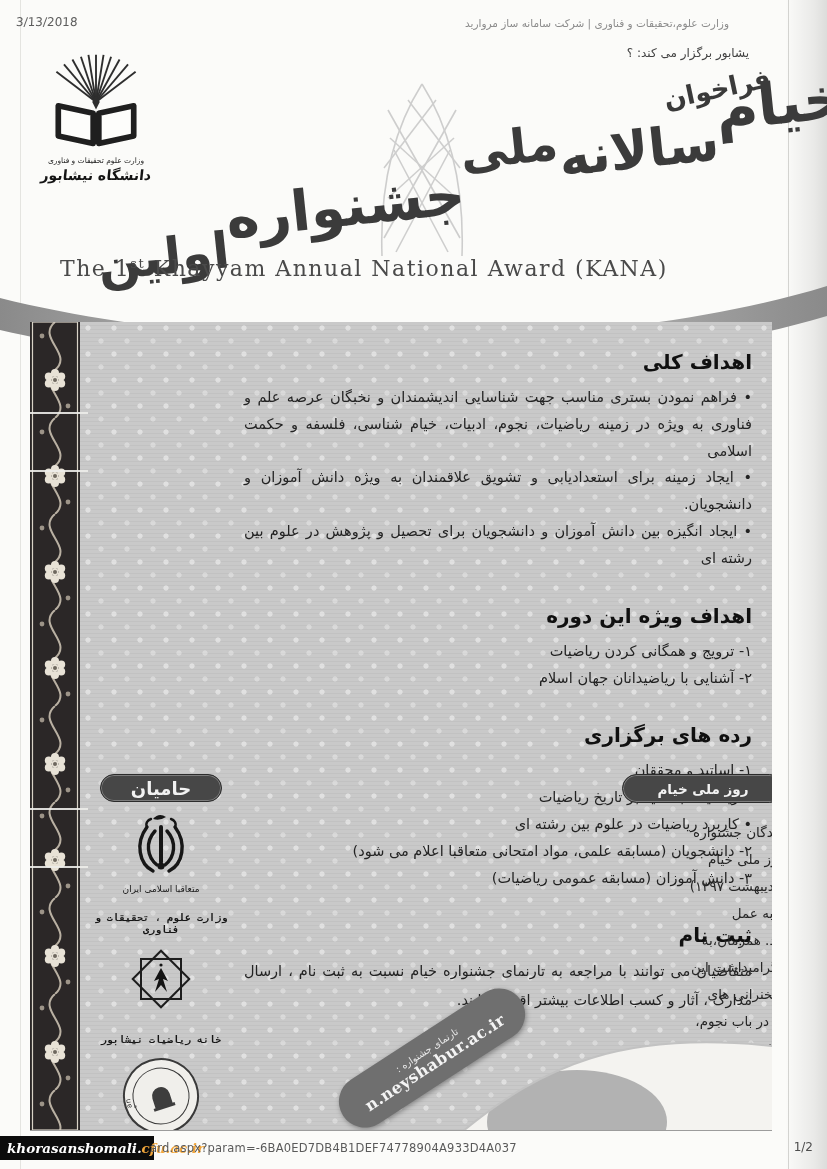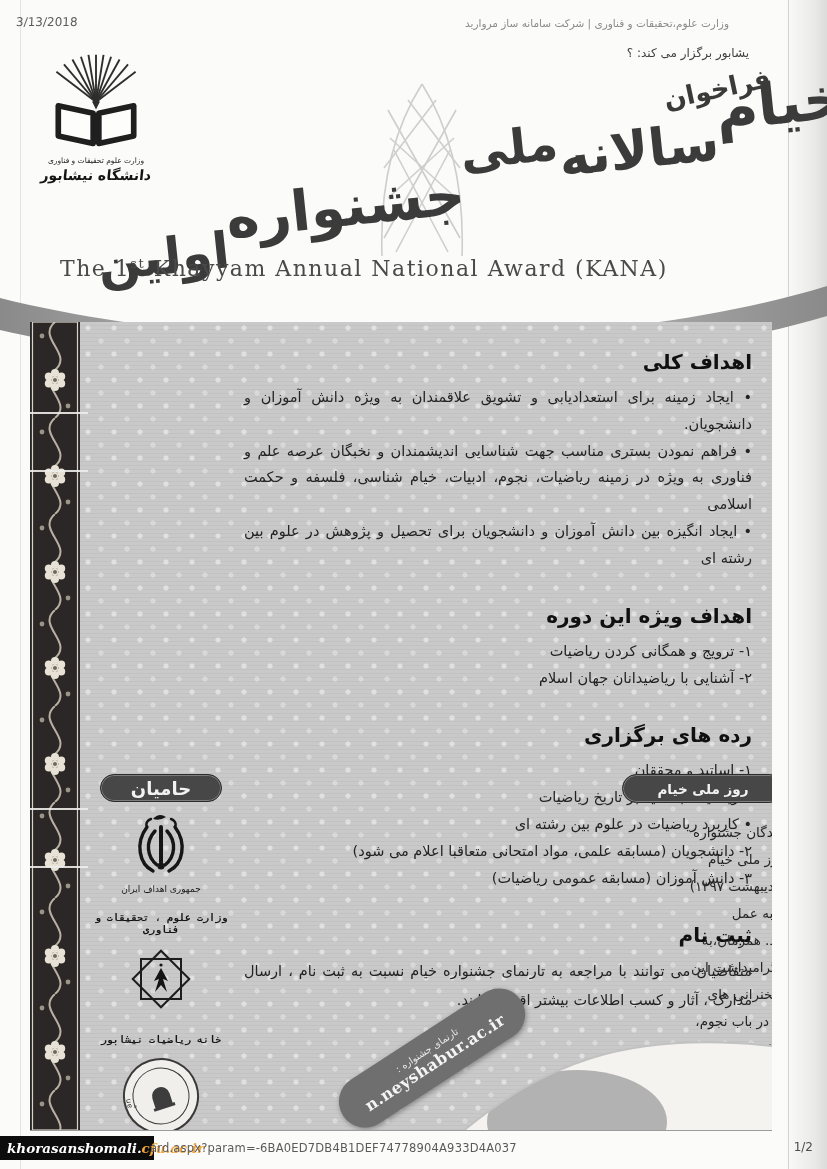--- a/index.html
+++ b/index.html
@@ -183,22 +183,22 @@
       <rect x="2.5" y="0" width="45" height="808" fill="none" stroke="#d9d3c7" stroke-width="1.2"></rect>
     </svg>
     <div class="band-line" style="top:90px;"></div>
     <div class="band-line" style="top:148px;"></div>
     <div class="band-line" style="top:486px;"></div>
     <div class="band-line" style="top:544px;"></div>
 
     <div class="sections">
       <h2 class="sec-head">اهداف کلی</h2>
       <ul class="sec-items">
+        <li>• فراهم نمودن بستری مناسب جهت شناسایی اندیشمندان و نخبگان عرصه علم و فناوری به ویژه در زمینه ریاضیات، نجوم، ادبیات، خیام شناسی، فلسفه و حکمت اسلامی</li>
         <li>• ایجاد زمینه برای استعدادیابی و تشویق علاقمندان به ویژه دانش آموزان و دانشجویان.</li>
-        <li>• فراهم نمودن بستری مناسب جهت شناسایی اندیشمندان و نخبگان عرصه علم و فناوری به ویژه در زمینه ریاضیات، نجوم، ادبیات، خیام شناسی، فلسفه و حکمت اسلامی</li>
         <li>• ایجاد انگیزه بین دانش آموزان و دانشجویان برای تحصیل و پژوهش در علوم بین رشته ای</li>
       </ul>
 
       <h2 class="sec-head sec-gap">اهداف ویژه این دوره</h2>
       <ul class="sec-items">
         <li>۱- ترویج و همگانی کردن ریاضیات</li>
         <li>۲- آشنایی با ریاضیدانان جهان اسلام</li>
       </ul>
 
       <h2 class="sec-head sec-gap">رده های برگزاری</h2>
@@ -224,21 +224,21 @@
             <path d="M30,15 V50" stroke-width="4"></path>
             <path d="M24,19 C14,30 16,45 26,53" stroke-width="3.4"></path>
             <path d="M36,19 C46,30 44,45 34,53" stroke-width="3.4"></path>
             <path d="M16,15 C4,31 8,52 22,59" stroke-width="3.4"></path>
             <path d="M44,15 C56,31 52,52 38,59" stroke-width="3.4"></path>
             <path d="M16,15 c-2,-4 1,-7 4,-8" stroke-width="2.4"></path>
             <path d="M44,15 c2,-4 -1,-7 -4,-8" stroke-width="2.4"></path>
           </g>
           <circle cx="30" cy="54" r="3.6" fill="#161616"></circle>
         </svg>
-        <div class="sup-small">جمهوری اهداف ایران</div>
+        <div class="sup-small">متعاقبا اسلامی ایران</div>
         <div class="sup-med">وزارت علوم ، تحقیقات و فناوری</div>
       </div>
 
       <div class="sup-item">
         <svg width="66" height="66" viewBox="0 0 66 66">
           <g fill="none" stroke="#1d1d1d" stroke-width="2">
             <rect x="13" y="13" width="40" height="40"></rect>
             <rect x="13" y="13" width="40" height="40" transform="rotate(45 33 33)"></rect>
           </g>
           <path fill="#141414" d="M33,22 L26,35 L31,33 L27,46 L33,39 L39,46 L35,33 L40,35 Z"></path>

